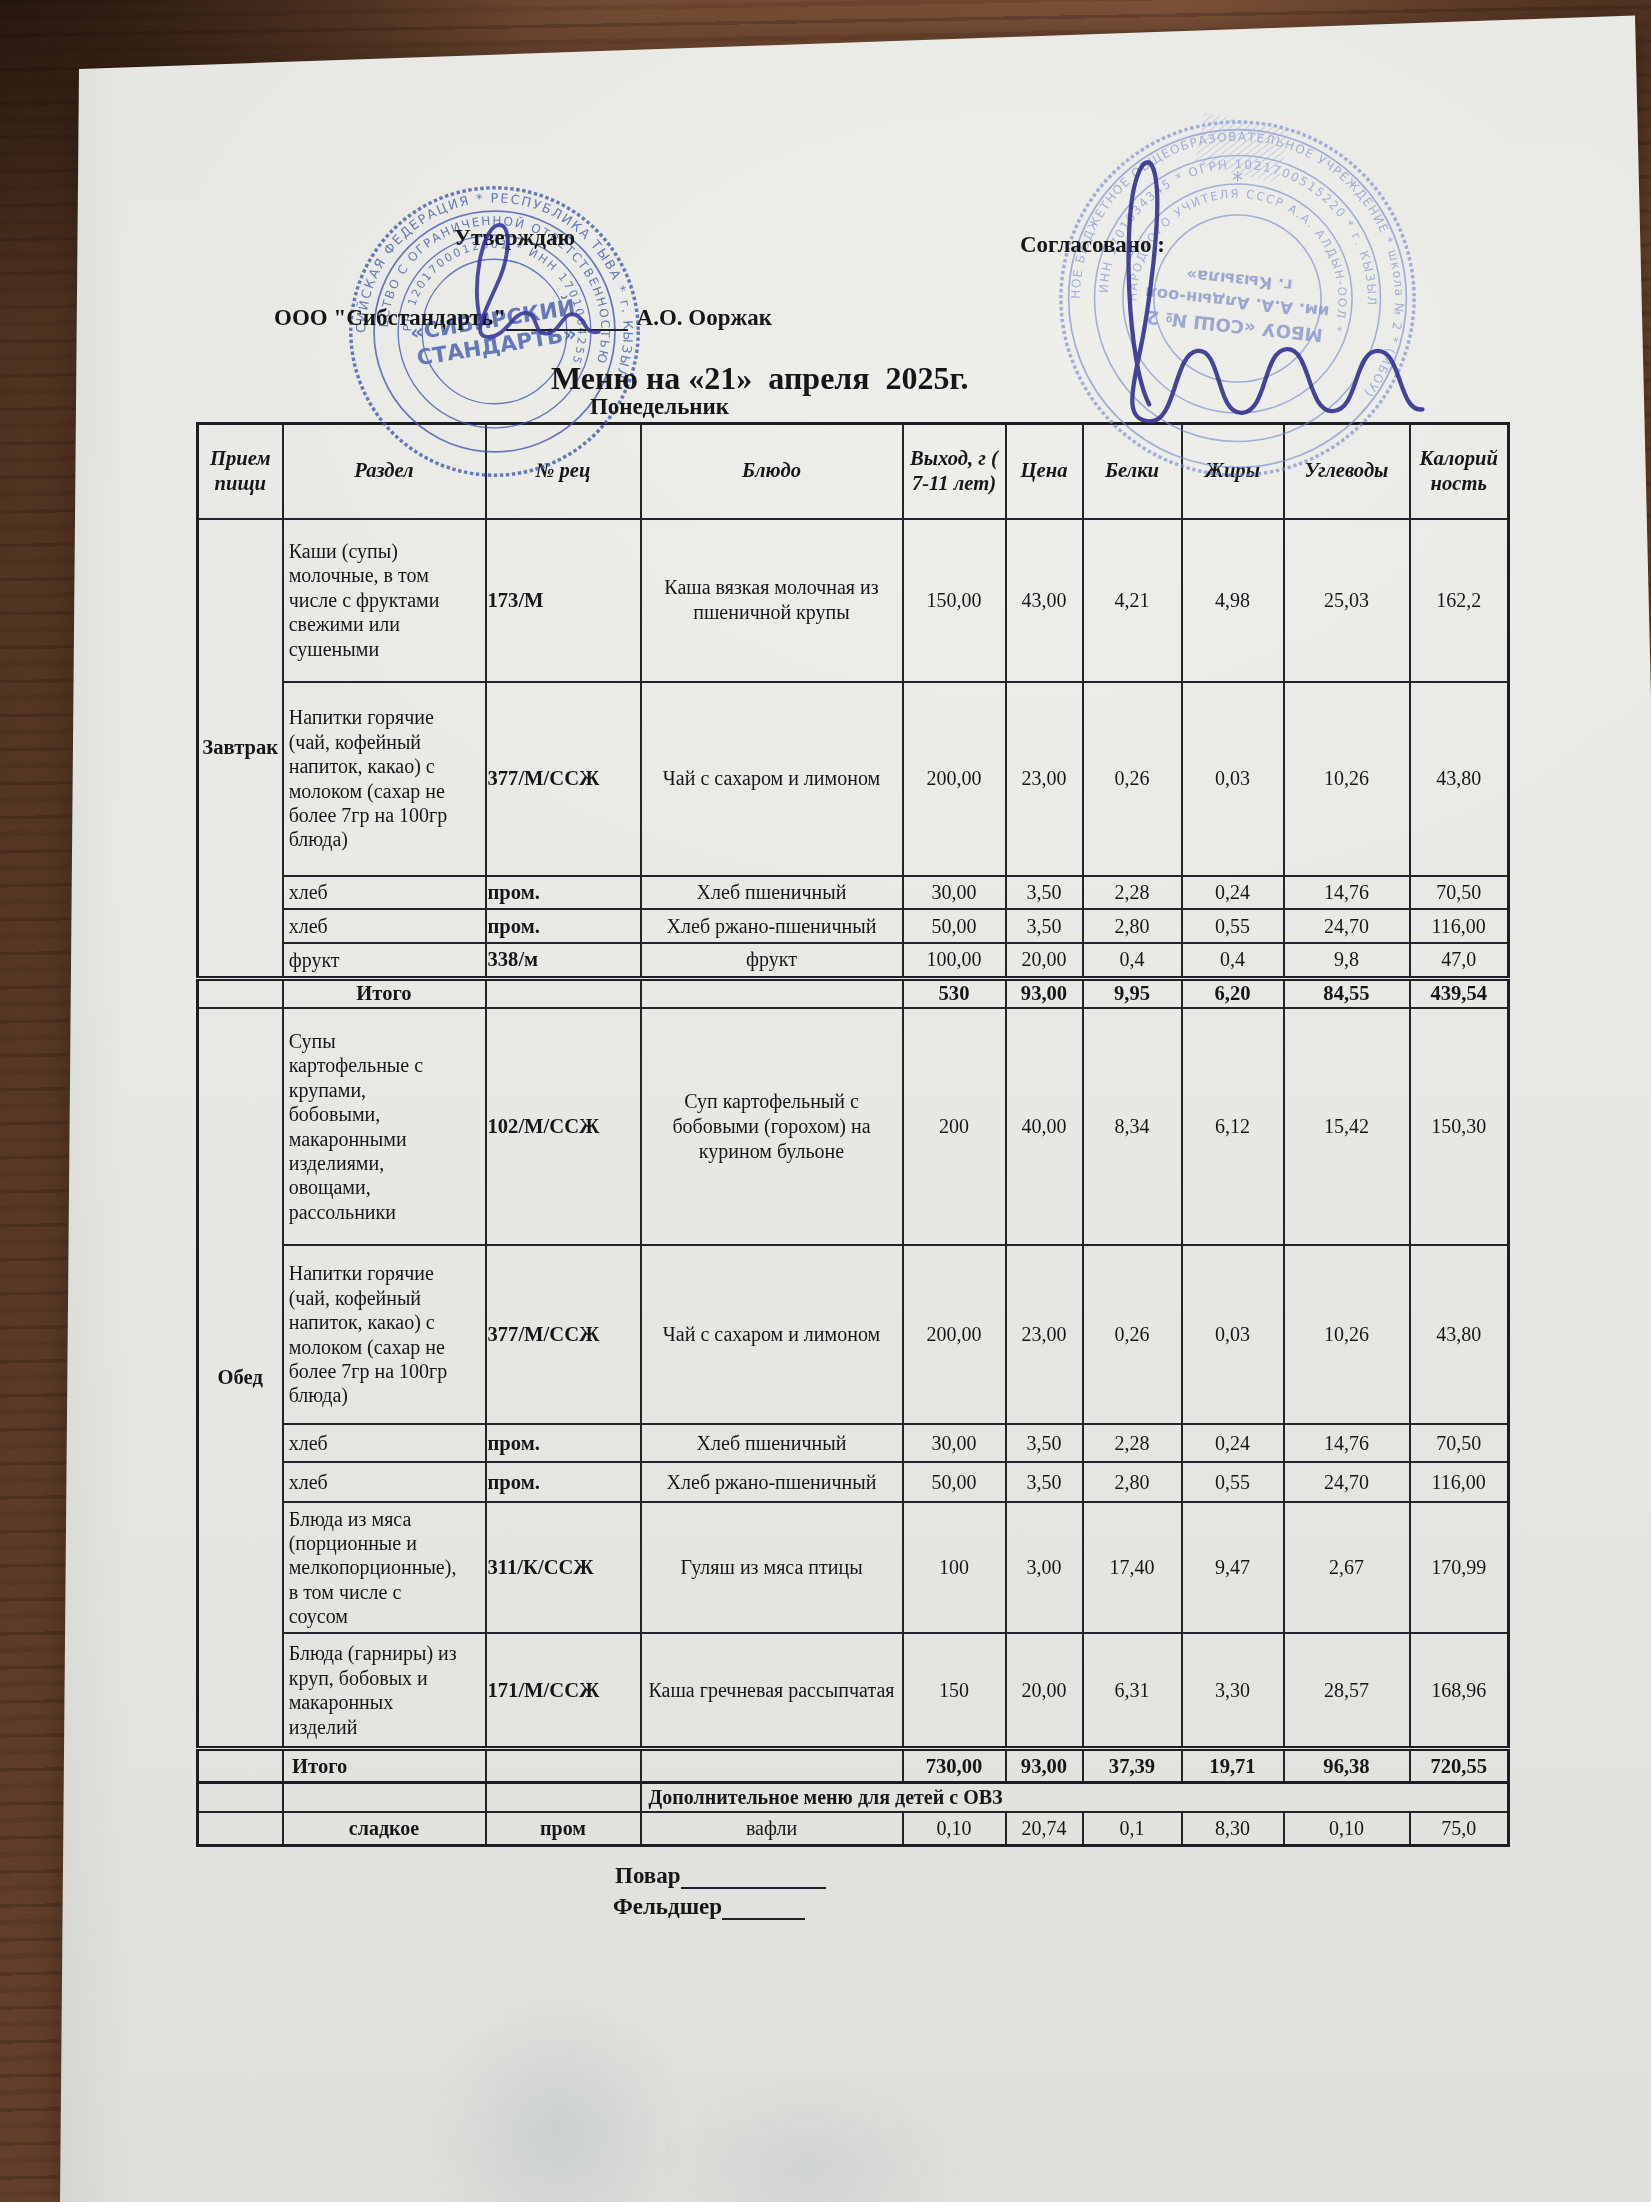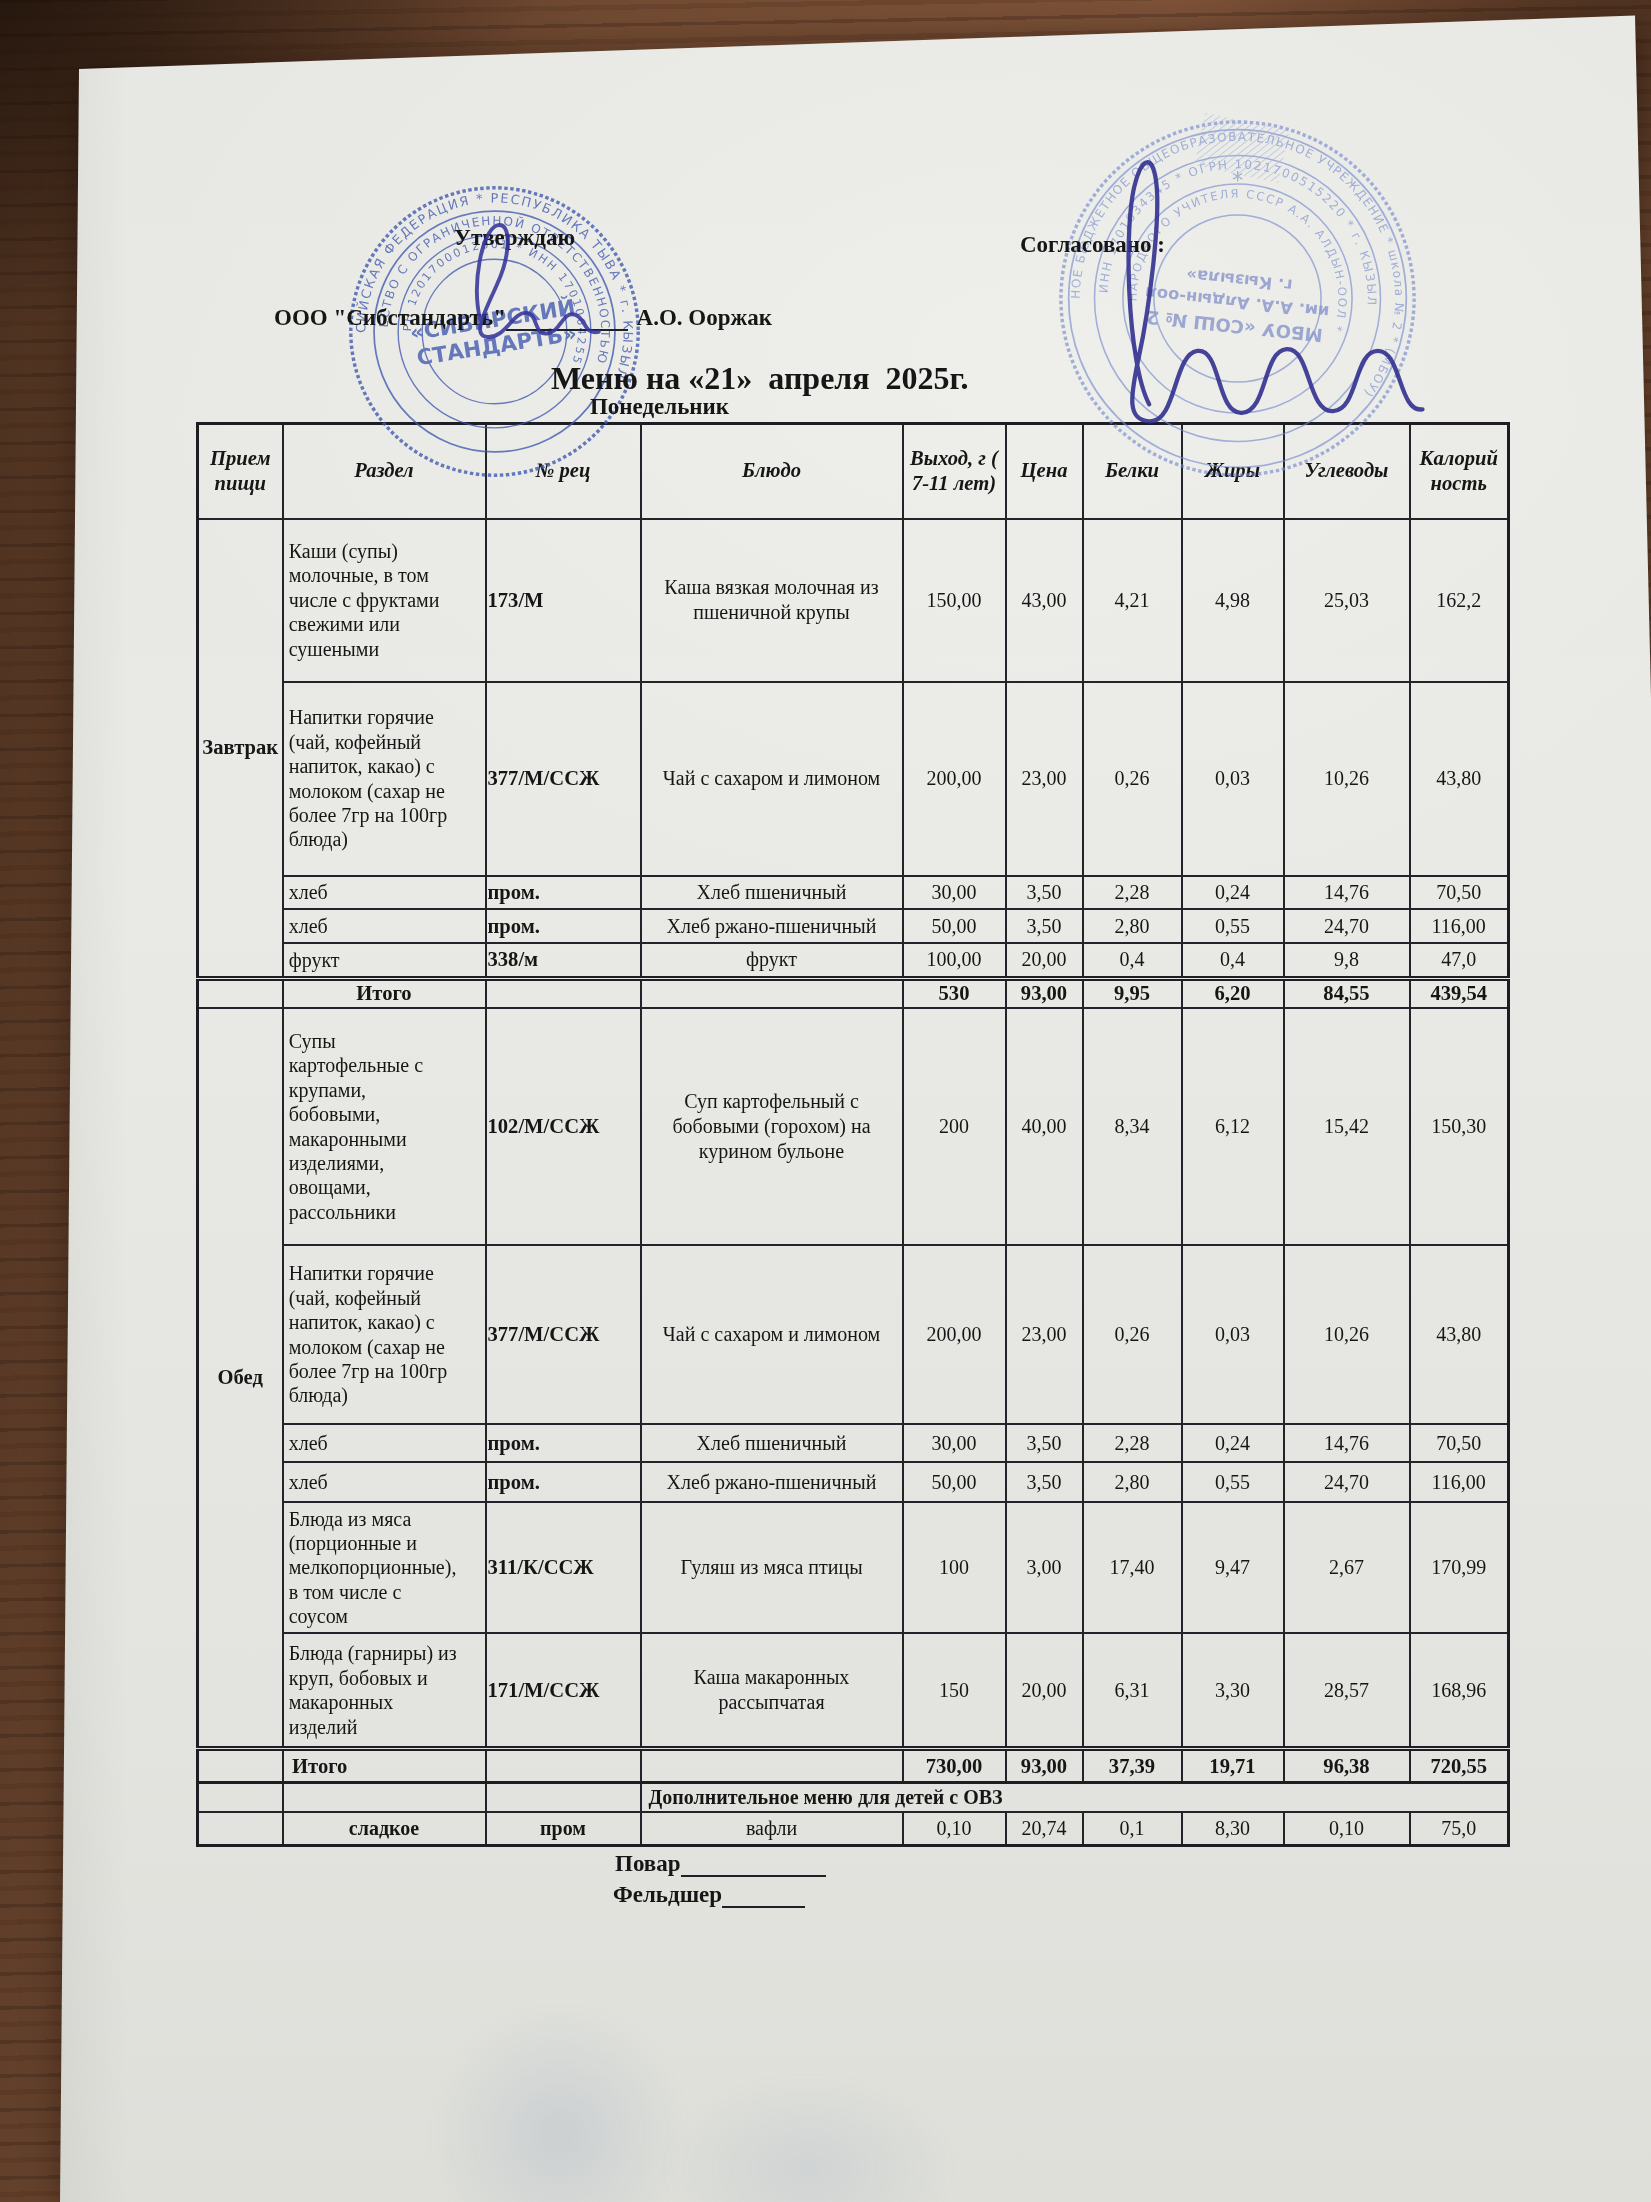--- a/index.html
+++ b/index.html
@@ -51,21 +51,21 @@
   tr.total td{border-top:5.2px double #1d1d24;}
   tr.ovzrow td{border-top:3.4px solid #1d1d24;font-weight:bold;font-size:20px;}
   td.ovz-title{text-align:left;padding:1.7px 6.9px;}
   tr.sweet td{font-size:20px;}
   tr.sweet td.razdel, tr.sweet td.rec{font-weight:bold;text-align:center;margin-top:38px;}
   .pr30{padding-right:26px !important;}
   .pr56{padding-right:48px !important;}
   .lab-center{text-align:center;}
   .lab-left{text-align:left;padding-left:8.6px;}
   
-  .footline{position:absolute;z-index:6;font-weight:bold;font-size:23px;display:flex;align-items:flex-end;}
+  .footline{position:absolute;z-index:6;font-weight:bold;font-size:23px;display:flex;align-items:flex-end;margin-top:12px;}
   .uline{display:inline-block;height:29px;border-bottom:2.6px solid #20202a;}
 </style>
 </head>
 <body>
 
 <div class="paper-wrap">
   <div class="paper"></div>
 </div>
 
 <div class="content">
@@ -311,21 +311,21 @@
       <td class="num">100</td>
       <td class="num">3,00</td>
       <td class="num">17,40</td>
       <td class="num">9,47</td>
       <td class="num">2,67</td>
       <td class="num">170,99</td>
     </tr>
     <tr style="height:116px">
       <td class="razdel pr30">Блюда (гарниры) из круп, бобовых и макаронных изделий</td>
       <td class="rec">171/М/ССЖ</td>
-      <td class="dish">Каша макаронных рассыпчатая</td>
+      <td class="dish">Каша гречневая рассыпчатая</td>
       <td class="num">150</td>
       <td class="num">20,00</td>
       <td class="num">6,31</td>
       <td class="num">3,30</td>
       <td class="num">28,57</td>
       <td class="num">168,96</td>
     </tr>
     <tr class="total" style="height:34px">
       <td></td>
       <td class="lab-left">Итого</td>

